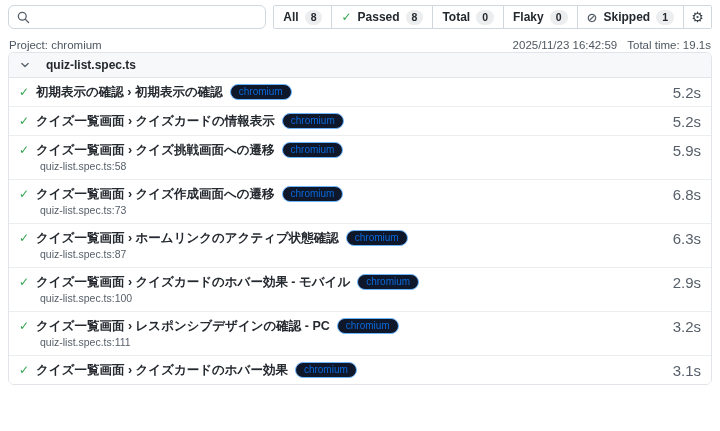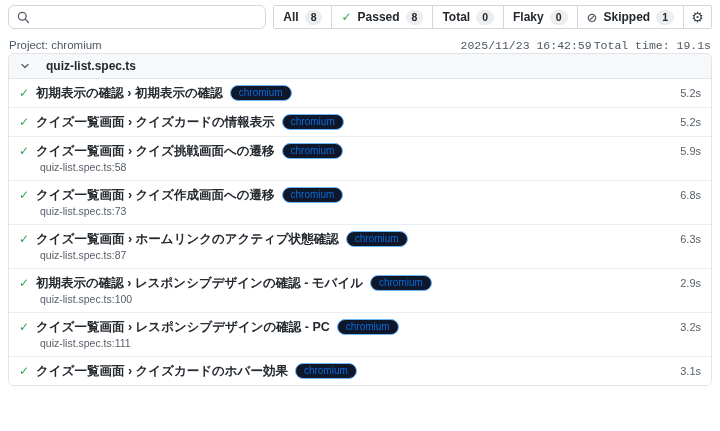--- a/index.html
+++ b/index.html
@@ -25,36 +25,36 @@
   .f-icon.circle-slash { color:#57606a; font-size:13px; }
   .count { background:rgba(175,184,193,0.25); border-radius:10px; padding:0 6px;
     font-size:10.5px; font-weight:600; line-height:15px; color:#24292f; }
   .seg-gear { display:flex; align-items:center; justify-content:center; width:28px;
     border-left:1px solid #d0d7de; background:#fff; border-top:none; border-right:none; border-bottom:none; cursor:pointer; }
   .gear-glyph { font-size:14px; color:#3b434b; line-height:1; }
 
   
   .meta { display:flex; justify-content:space-between; align-items:baseline;
     margin:10px 1px 1px; font-size:11.5px; color:#4d5761; }
-  .meta-right { display:flex; gap:2px; color:#4d5761;font-family:Liberation Mono, monospace; }
+  .meta-right { display:flex; gap:10px; color:#4d5761; }
 
   
   .card { border:1px solid #e1e4e8; border-radius:6px; overflow:hidden; }
   .card-header { display:flex; align-items:center; gap:16px; background:#f6f8fa;
     padding:5px 11px; border-bottom:1px solid #e1e4e8; cursor:pointer; }
   .card-header .file { font-size:12px; font-weight:700; color:#24292f; }
 
   .row { padding:6px 10px; border-bottom:1px solid #ebeef1; cursor:pointer; background:#fff; }
   .row:last-child { border-bottom:none; }
   .row-top { display:flex; align-items:center; gap:7px; line-height:15px; }
   .check { color:#2da44e; font-size:12px; font-weight:700; flex:0 0 auto; }
   .title { font-size:12.5px; font-weight:700; color:#24292f; white-space:nowrap; }
   .badge { font-size:10px; color:#0969da; border:1px solid #6cb6ff; border-radius:10px;
     padding:1px 8px; background:#0f172a; line-height:12px; white-space:nowrap; }
-  .duration { margin-left:auto; font-size:11px; color:#57606a; flex:0 0 auto; }
+  .duration { margin-left:auto; font-size:15px; color:#57606a; flex:0 0 auto; }
   .location { margin:2px 0 0 21px; font-size:10.5px; color:#57606a; line-height:13px; }
 </style>
 </head>
 <body>
 
 <div class="page">
 
   <div class="toolbar">
     <div class="search">
       <svg width="13" height="13" viewBox="0 0 16 16">
@@ -161,21 +161,21 @@
       <span class="title">クイズ一覧画面 › ホームリンクのアクティブ状態確認</span>
       <span class="badge">chromium</span>
       <span class="duration">6.3s</span>
     </div>
     <div class="location">quiz-list.spec.ts:87</div>
   </div>
 
   <div class="row">
     <div class="row-top">
       <span class="check">✓</span>
-      <span class="title">初期表示の確認 › レスポンシブデザインの確認 - モバイル</span>
+      <span class="title">クイズ一覧画面 › クイズカードのホバー効果 - モバイル</span>
       <span class="badge">chromium</span>
       <span class="duration">2.9s</span>
     </div>
     <div class="location">quiz-list.spec.ts:100</div>
   </div>
 
   <div class="row">
     <div class="row-top">
       <span class="check">✓</span>
       <span class="title">クイズ一覧画面 › レスポンシブデザインの確認 - PC</span>

